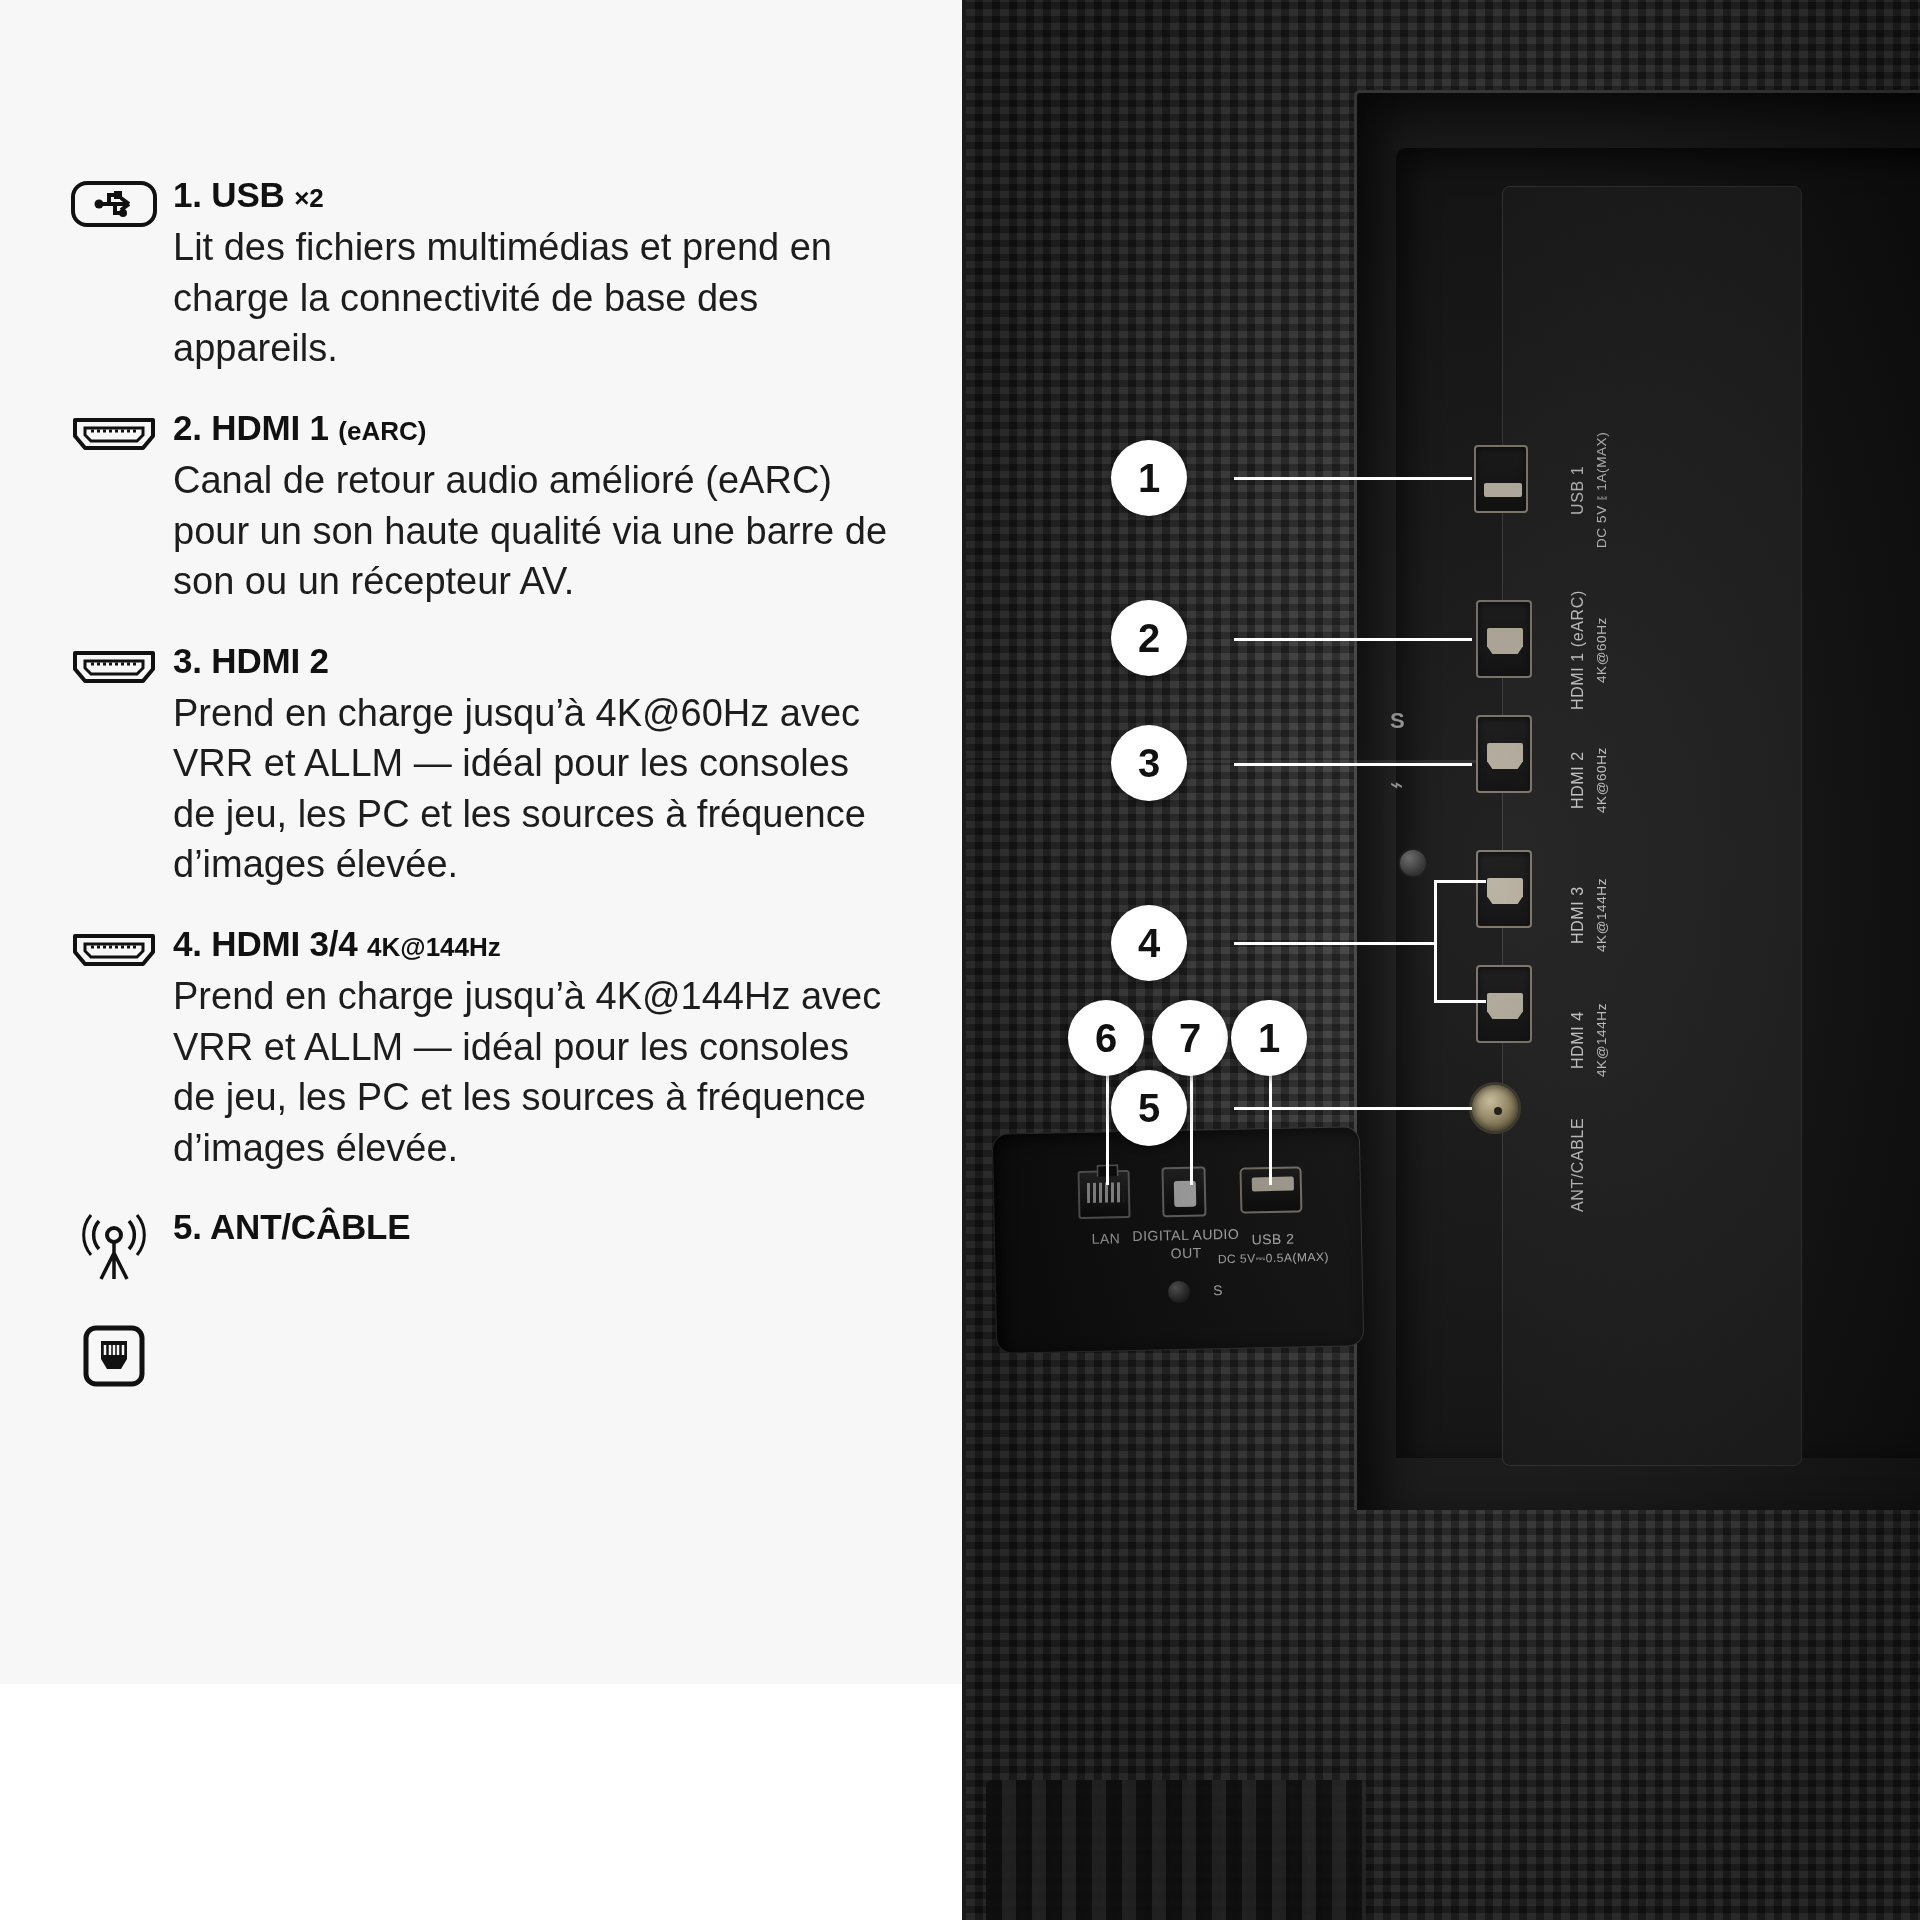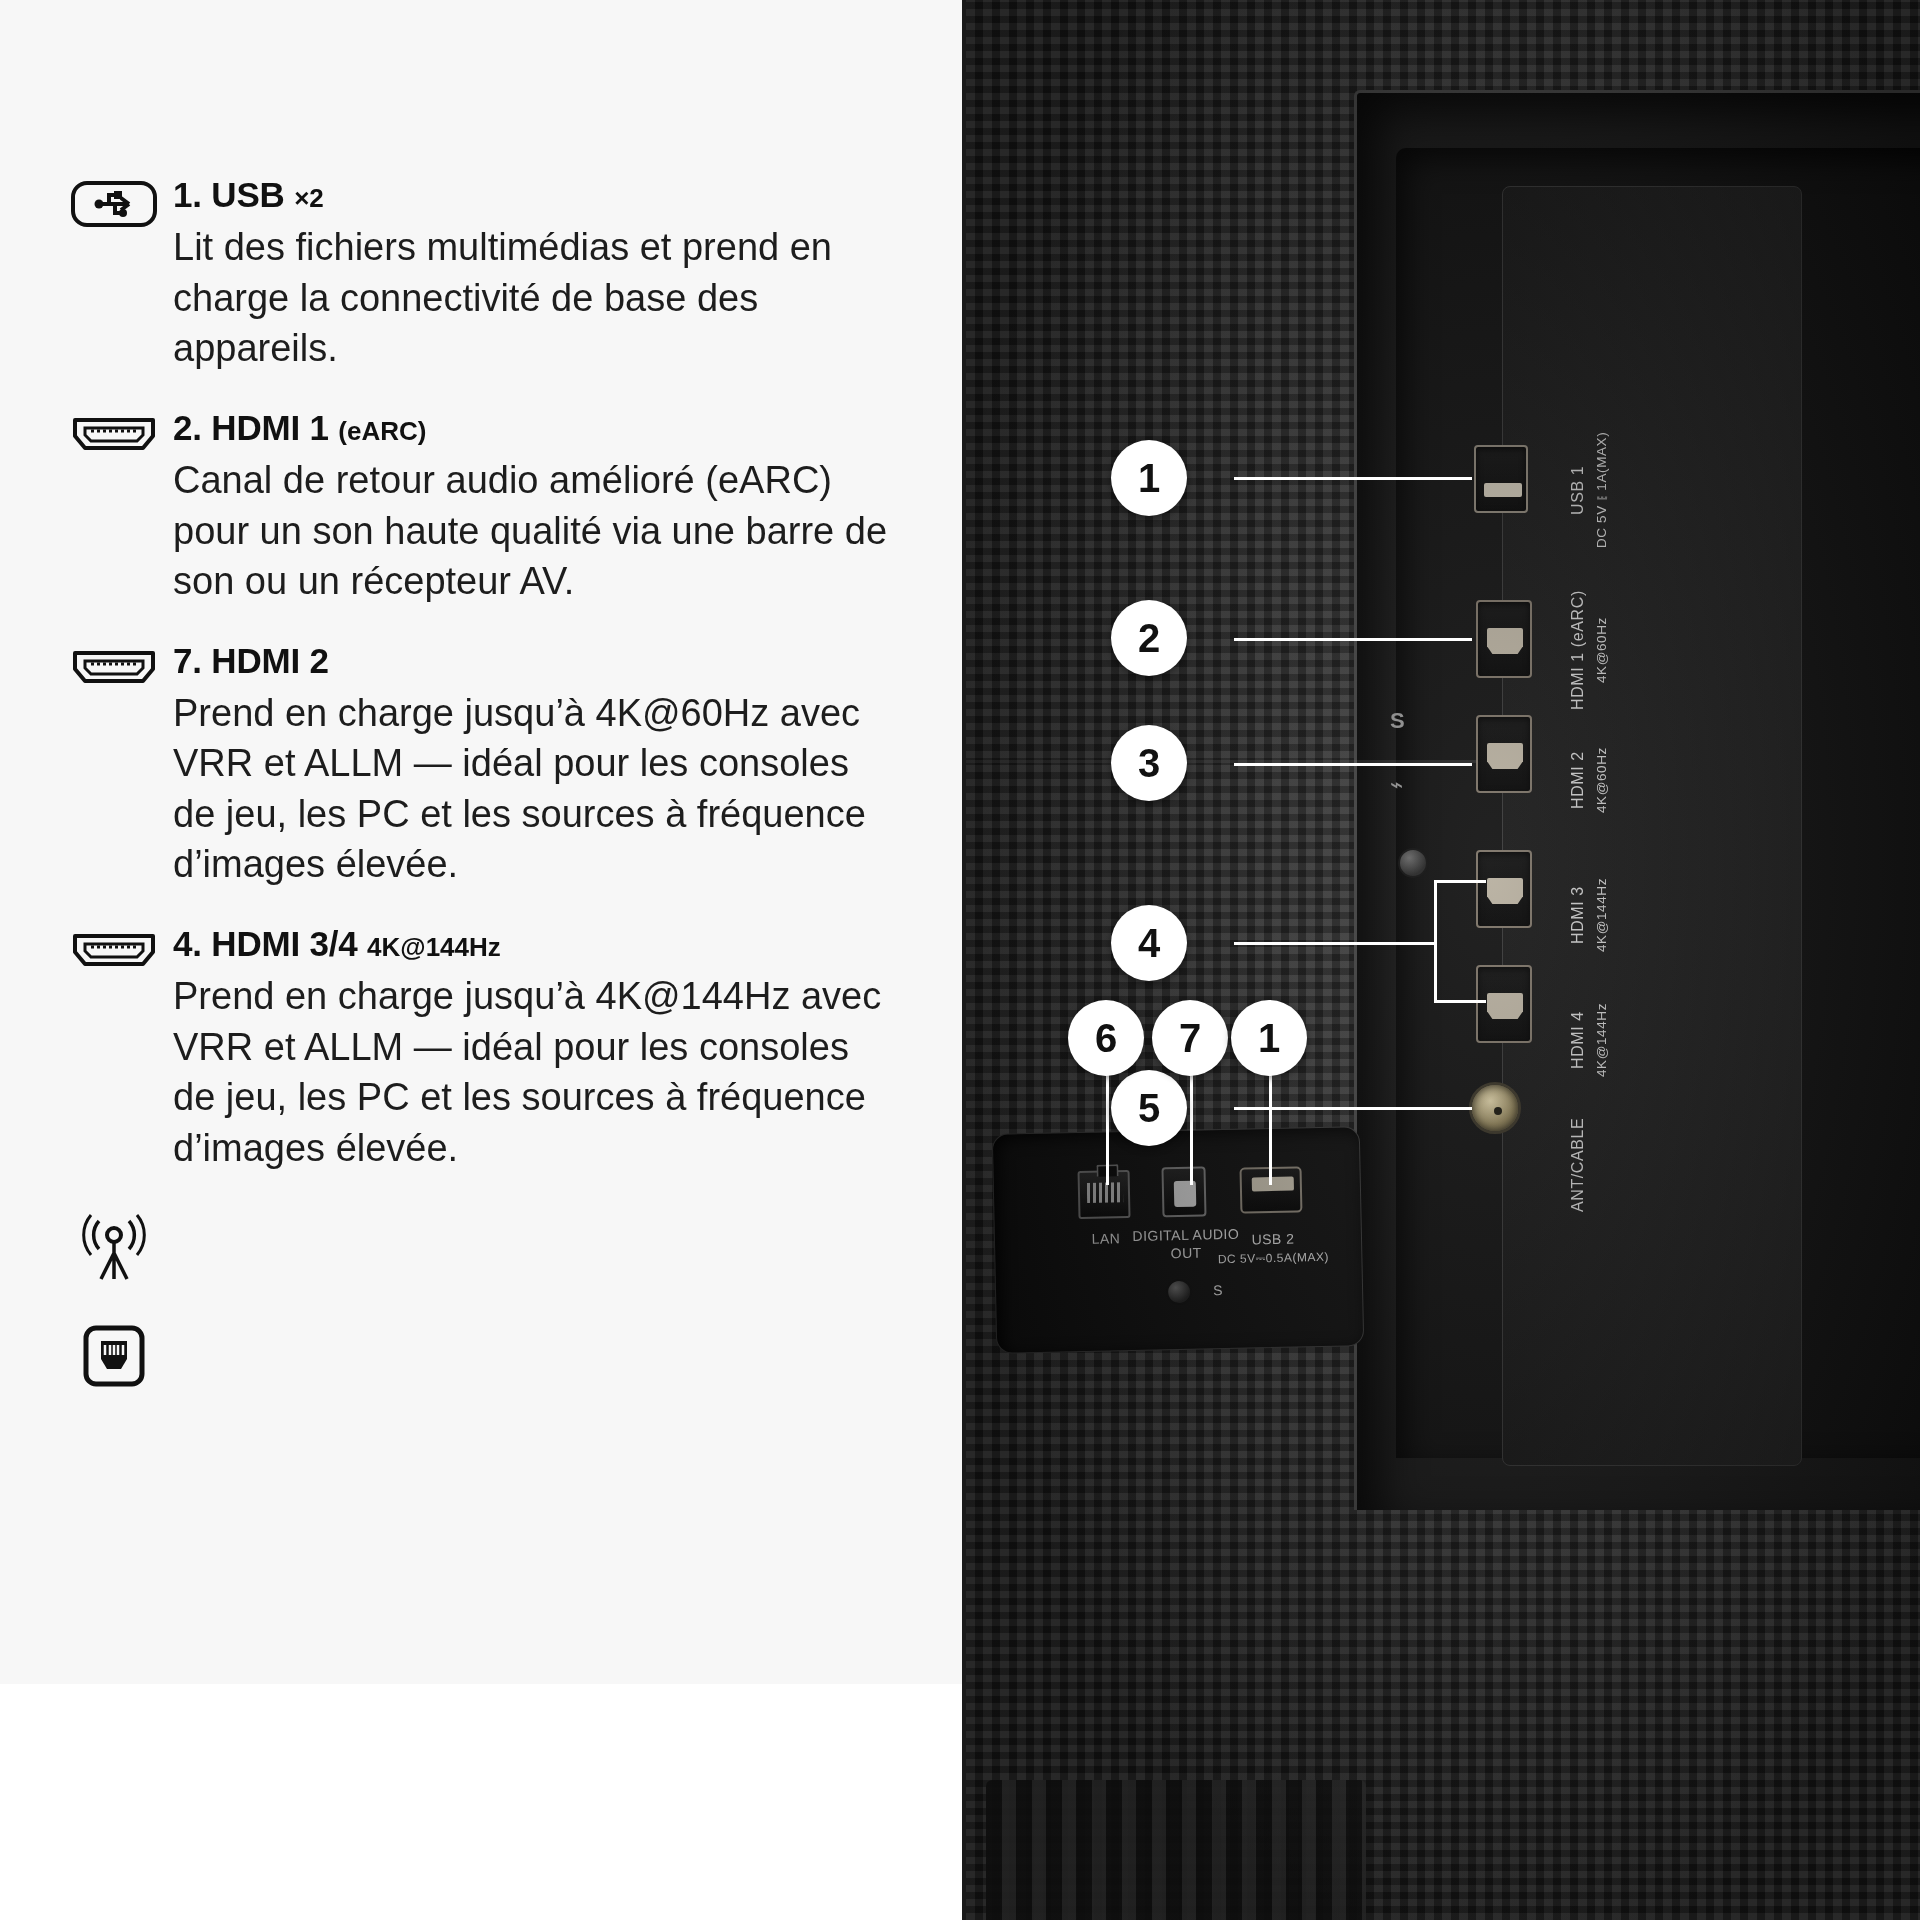--- a/index.html
+++ b/index.html
@@ -343,21 +343,21 @@
     <div class="feature">
       <div class="icon-cell">
         <svg class="ico" width="90" height="40" viewBox="0 0 90 40">
           <path d="M6 6 H84 V22 L74 34 H16 L6 22 Z" fill="none" stroke="#111" stroke-width="4" stroke-linejoin="round"></path>
           <path d="M16 14 H74 V21 L68 27 H22 L16 21 Z" fill="none" stroke="#111" stroke-width="3"></path>
           <path d="M22 17 H68" stroke="#111" stroke-width="3" stroke-dasharray="3 3"></path>
         </svg>
       </div>
       <div class="txt-cell">
         <h3 class="f-title">
-          <span>7. HDMI 2</span>
+          <span>3. HDMI 2</span>
           <span class="sub"></span>
         </h3>
         <p class="f-desc">Prend en charge jusqu’à 4K@60Hz avec VRR et ALLM — idéal pour les consoles de jeu, les PC et les sources à fréquence d’images élevée.</p>
       </div>
     </div>
 
     <div class="feature">
       <div class="icon-cell">
         <svg class="ico" width="90" height="40" viewBox="0 0 90 40">
           <path d="M6 6 H84 V22 L74 34 H16 L6 22 Z" fill="none" stroke="#111" stroke-width="4" stroke-linejoin="round"></path>
@@ -379,20 +379,24 @@
         <svg class="ico" width="70" height="72" viewBox="0 0 70 72">
           <circle cx="35" cy="22" r="7" fill="none" stroke="#111" stroke-width="4"></circle>
           <path d="M20 8 A21 21 0 0 0 20 36" fill="none" stroke="#111" stroke-width="3.5"></path>
           <path d="M50 8 A21 21 0 0 1 50 36" fill="none" stroke="#111" stroke-width="3.5"></path>
           <path d="M12 2 A31 31 0 0 0 12 42" fill="none" stroke="#111" stroke-width="3"></path>
           <path d="M58 2 A31 31 0 0 1 58 42" fill="none" stroke="#111" stroke-width="3"></path>
           <path d="M35 30 L35 66 M35 40 L22 66 M35 40 L48 66" fill="none" stroke="#111" stroke-width="3.5"></path>
         </svg>
       </div>
       <div class="txt-cell">
+        <h3 class="f-title">
+          <span>5. ANT/CÂBLE</span>
+          <span class="sub"></span>
+        </h3>
       </div>
     </div>
 
     <div class="feature">
       <div class="icon-cell">
         <svg class="ico" width="62" height="62" viewBox="0 0 62 62">
           <rect x="3" y="3" width="56" height="56" rx="10" fill="none" stroke="#111" stroke-width="5"></rect>
           <path d="M18 16 H44 V34 L38 44 H24 L18 34 Z" fill="#111"></path>
           <path d="M22 20 V30 M27 20 V30 M31 20 V30 M35 20 V30 M40 20 V30" stroke="#f7f7f7" stroke-width="2.5"></path>
         </svg>

